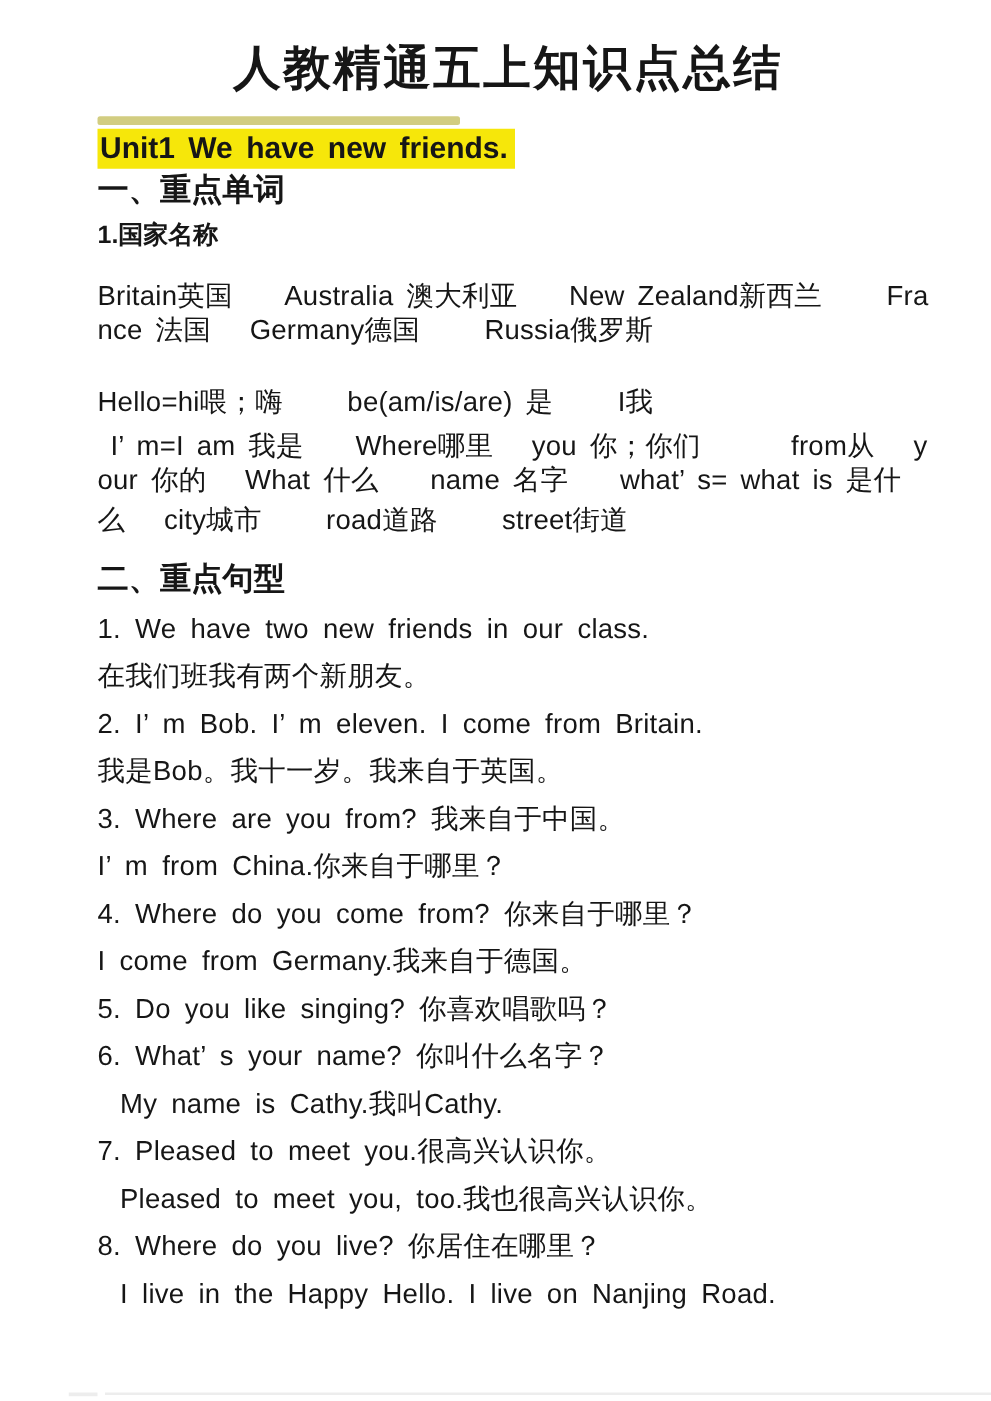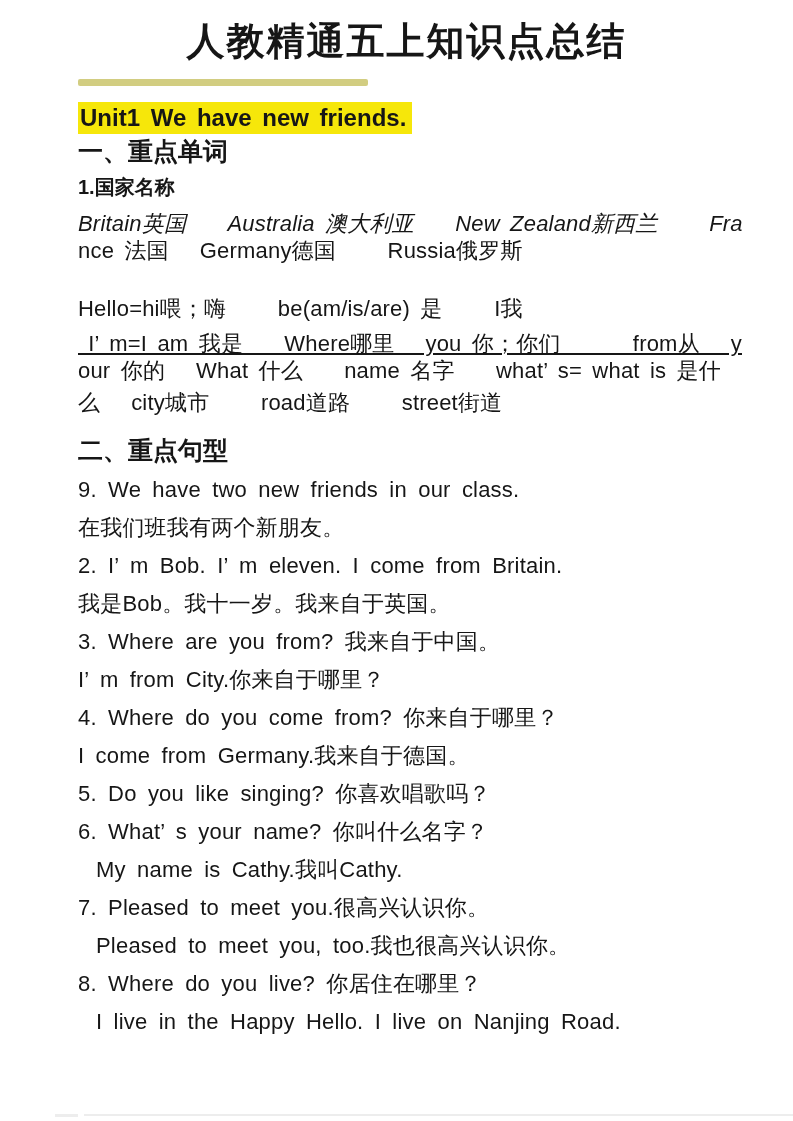--- a/index.html
+++ b/index.html
@@ -13,42 +13,42 @@
     position:relative;
     width:793px;height:1121px;
     background:#ffffff;
     color:var(--text);
     font-family:"Liberation Sans","DejaVu Sans",sans-serif;
     overflow:hidden;
   }
   .content{padding:18px 38px 0 78px;}
   .title{
     font-size:38px;font-weight:700;text-align:center;
-    margin:0 0 0 -20px;line-height:46px;letter-spacing:2px;white-space:pre;
+    margin:14px 0 0 -20px;line-height:46px;letter-spacing:2px;white-space:pre;
   }
   .band{
     width:290px;height:7px;margin-top:15px;
     background:var(--band);opacity:.9;border-radius:2px;
   }
-  .unit-row{margin-top:16px;height:32px;}
+  .unit-row{margin-top:3px;height:32px;}
   .hl{
     display:inline-block;background:var(--highlight);
     font-size:24px;font-weight:700;line-height:29px;
     padding:1px 6px 2px 2px;white-space:pre;word-spacing:4px;
   }
   .h2{font-size:25px;font-weight:700;line-height:28px;margin-top:3px;white-space:pre;}
   .h2-2{margin-top:20px;}
   .h3{font-size:20px;font-weight:700;line-height:26px;margin-top:9px;white-space:pre;}
   .line{
     font-size:22px;line-height:27px;white-space:pre;word-spacing:4px;
     letter-spacing:.2px;
   }
-  .countries1{margin-top:10px;font-style:italic;}
+  .countries1{margin-top:22px;}
   .hello{margin-top:31px;}
-  .wordsA{margin-top:8px;text-decoration:underline;}
+  .wordsA{margin-top:8px;}
   .wordsC{margin-top:5px;}
   .s{
     font-size:22px;line-height:25px;margin-top:13px;
     white-space:pre;word-spacing:5px;letter-spacing:.2px;
   }
   .indent{padding-left:18px;}
   .bottom-rule-dash{
     position:absolute;left:55px;top:1114px;width:23px;height:3px;
     background:var(--rule);
   }
@@ -77,28 +77,28 @@
     <div class="line countries1">Britain英国    Australia 澳大利亚    New Zealand新西兰     Fra</div>
     <div class="line">nce 法国   Germany德国     Russia俄罗斯</div>
 
     <div class="line hello">Hello=hi喂；嗨     be(am/is/are) 是     I我</div>
     <div class="line wordsA"> I’ m=I am 我是    Where哪里   you 你；你们       from从   y</div>
     <div class="line">our 你的   What 什么    name 名字    what’ s= what is 是什</div>
     <div class="line wordsC">么   city城市     road道路     street街道</div>
 
     <div class="h2 h2-2">二、重点句型</div>
 
-    <div class="s">9. We have two new friends in our class.</div>
+    <div class="s">1. We have two new friends in our class.</div>
     <div class="s">在我们班我有两个新朋友。</div>
 
     <div class="s">2. I’ m Bob. I’ m eleven. I come from Britain.</div>
     <div class="s">我是Bob。我十一岁。我来自于英国。</div>
 
     <div class="s">3. Where are you from? 我来自于中国。</div>
-    <div class="s">I’ m from City.你来自于哪里？</div>
+    <div class="s">I’ m from China.你来自于哪里？</div>
 
     <div class="s">4. Where do you come from? 你来自于哪里？</div>
     <div class="s">I come from Germany.我来自于德国。</div>
 
     <div class="s">5. Do you like singing? 你喜欢唱歌吗？</div>
 
     <div class="s">6. What’ s your name? 你叫什么名字？</div>
     <div class="s indent">My name is Cathy.我叫Cathy.</div>
 
     <div class="s">7. Pleased to meet you.很高兴认识你。</div>

